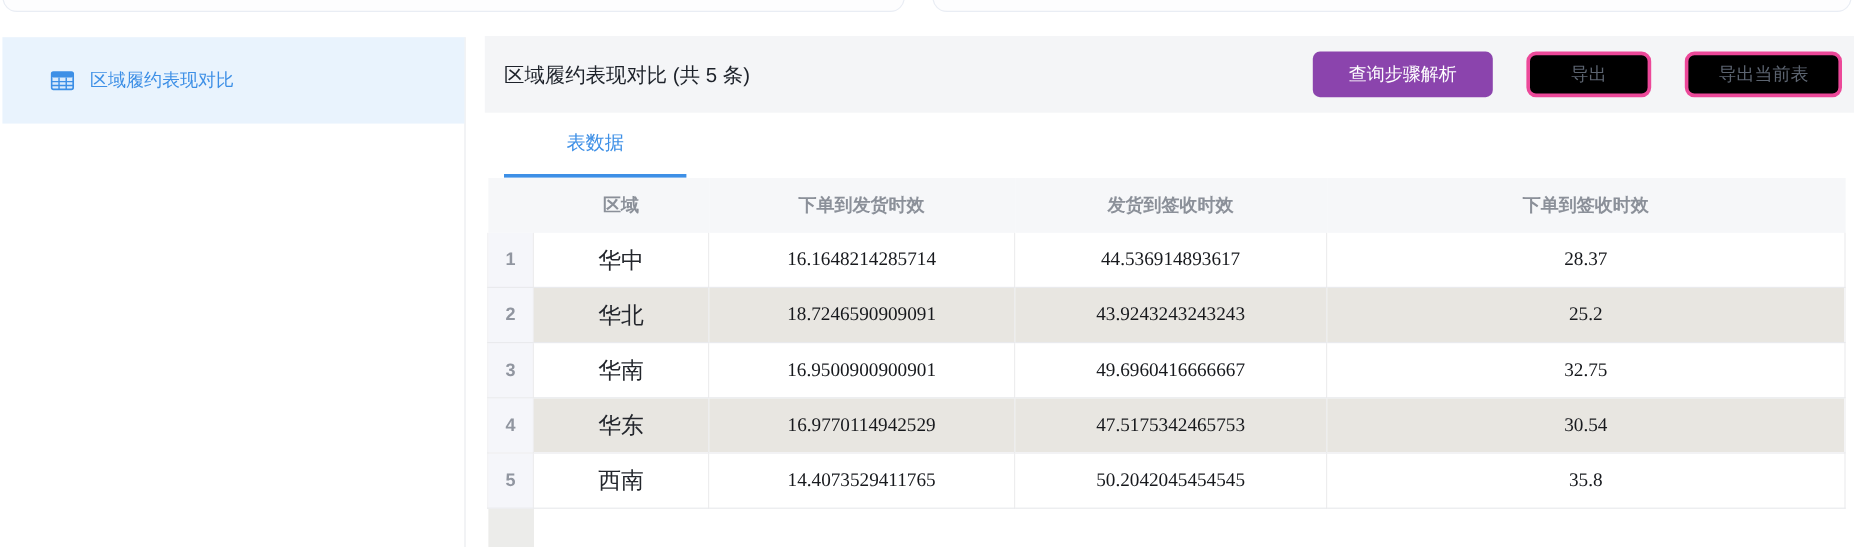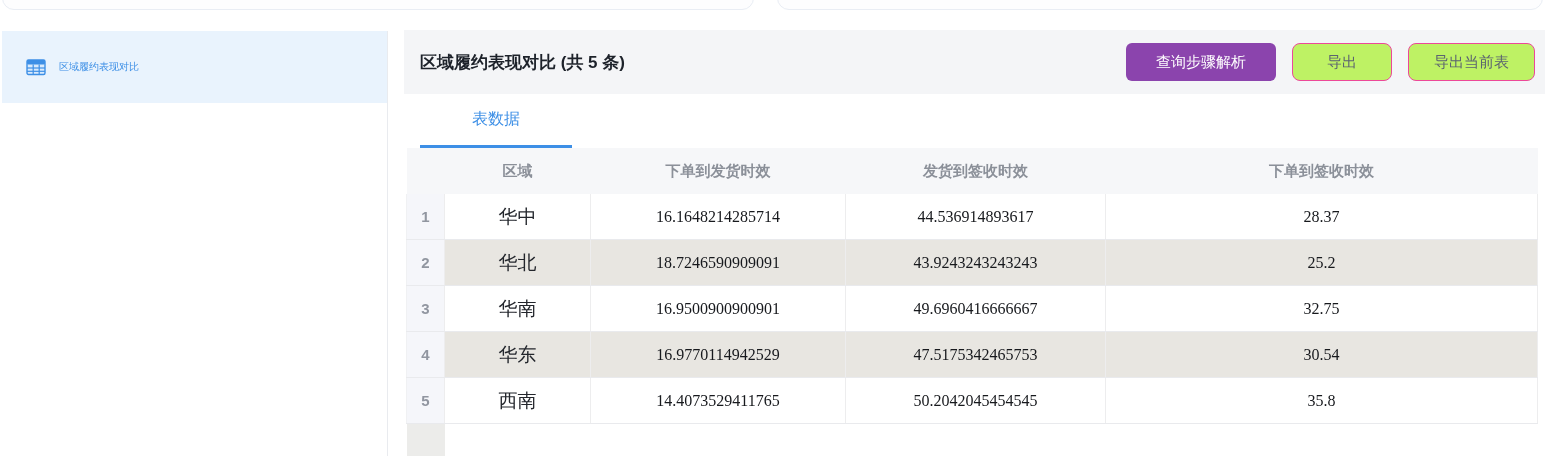--- a/index.html
+++ b/index.html
@@ -19,38 +19,38 @@
   .sidebar {
     position:absolute; left:2px; top:31px; width:386px; height:425px;
     background:#ffffff; border-right:1px solid #e9ebef; box-sizing:border-box;
   }
   .sidebar-header {
     height:60px; background:#f4f5f7; display:flex; align-items:center;
     padding-left:28px; font-weight:bold; font-size:16px; color:#1d222a;
   }
   .sidebar-item {
     height:72px; background:#e9f3fd; display:flex; align-items:center;
-    padding-left:24px; gap:13px; color:#3d8fe6; font-size:10px; cursor:pointer;
+    padding-left:40px; gap:13px; color:#3d8fe6; font-size:15px; cursor:pointer;
   }
   .sidebar-item .icon { display:flex; align-items:center; }
 
   
   .main { position:absolute; left:404px; top:30px; width:1141px; height:426px; background:#fff; }
   .main-header {
     height:64px; background:#f4f5f7; display:flex; align-items:center;
     justify-content:space-between; padding:0 10px 0 16px; box-sizing:border-box;
   }
-  .main-title { font-size:17px; font-weight:bold; color:#1d222a; }
+  .main-title { font-size:17px; font-weight:normal; color:#1d222a; }
   .btn-group { display:flex; gap:16px; }
   .btn {
     height:38px; display:flex; align-items:center; justify-content:center;
-    font-size:15px; cursor:pointer; box-sizing:border-box; white-space:nowrap;
+    font-size:15px; cursor:pointer; box-sizing:border-box; white-space:nowrap;margin-left:12px;
   }
   .btn-primary { background:#8b44ad; color:#ffffff; border:none; border-radius:6px; padding:0 30px; }
-  .btn-plain   { background:#bef264; border:1px solid #ec4899; border-radius:8px; color:#5c6470; }
+  .btn-plain   { background:#000000; border:3px solid #ec4899; border-radius:8px; color:#5c6470; }
   #btn-export          { padding:0 34px; }
   #btn-export-current  { padding:0 25px; }
 
   
   .tabs { height:54px; display:flex; padding-left:16px; column-gap:13px; background:#ffffff; }
   .tab {
     width:152px; display:flex; align-items:center; justify-content:center;
     font-size:16px; color:#2e333b; cursor:pointer; box-sizing:border-box;
   }
   .tab.active { color:#3d8fe6; border-bottom:3px solid #3d8fe6; font-weight:500; }

